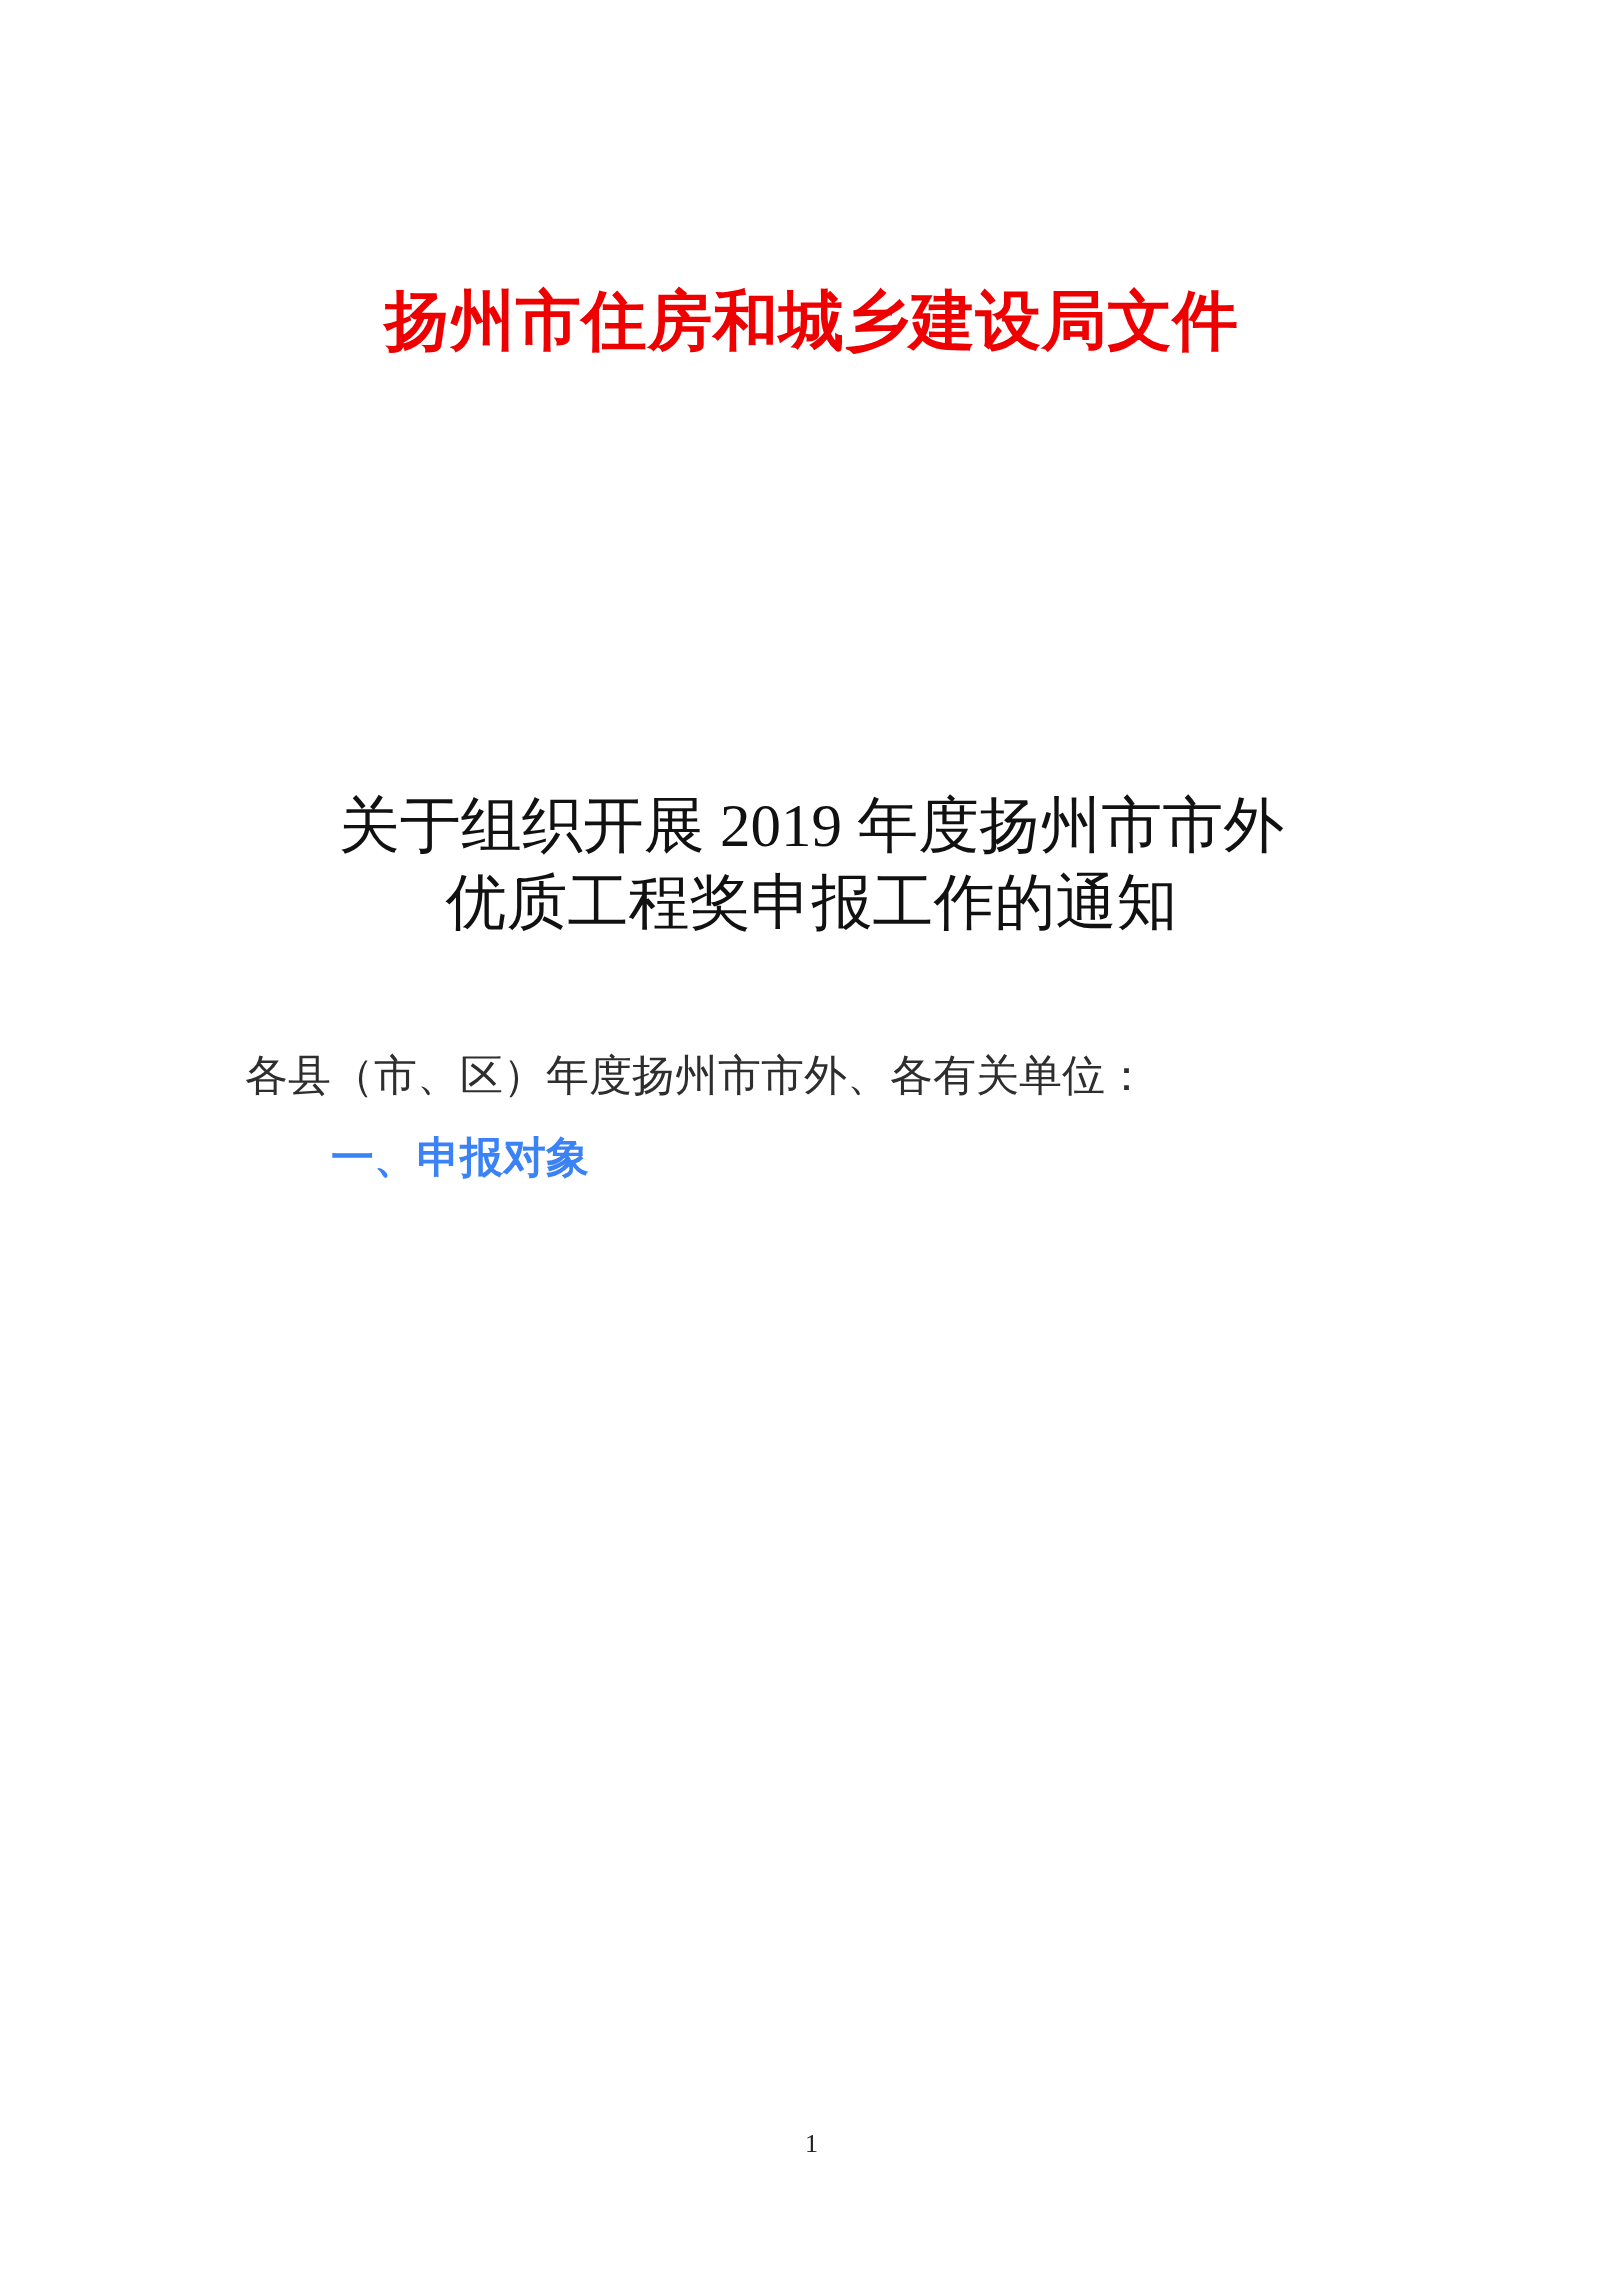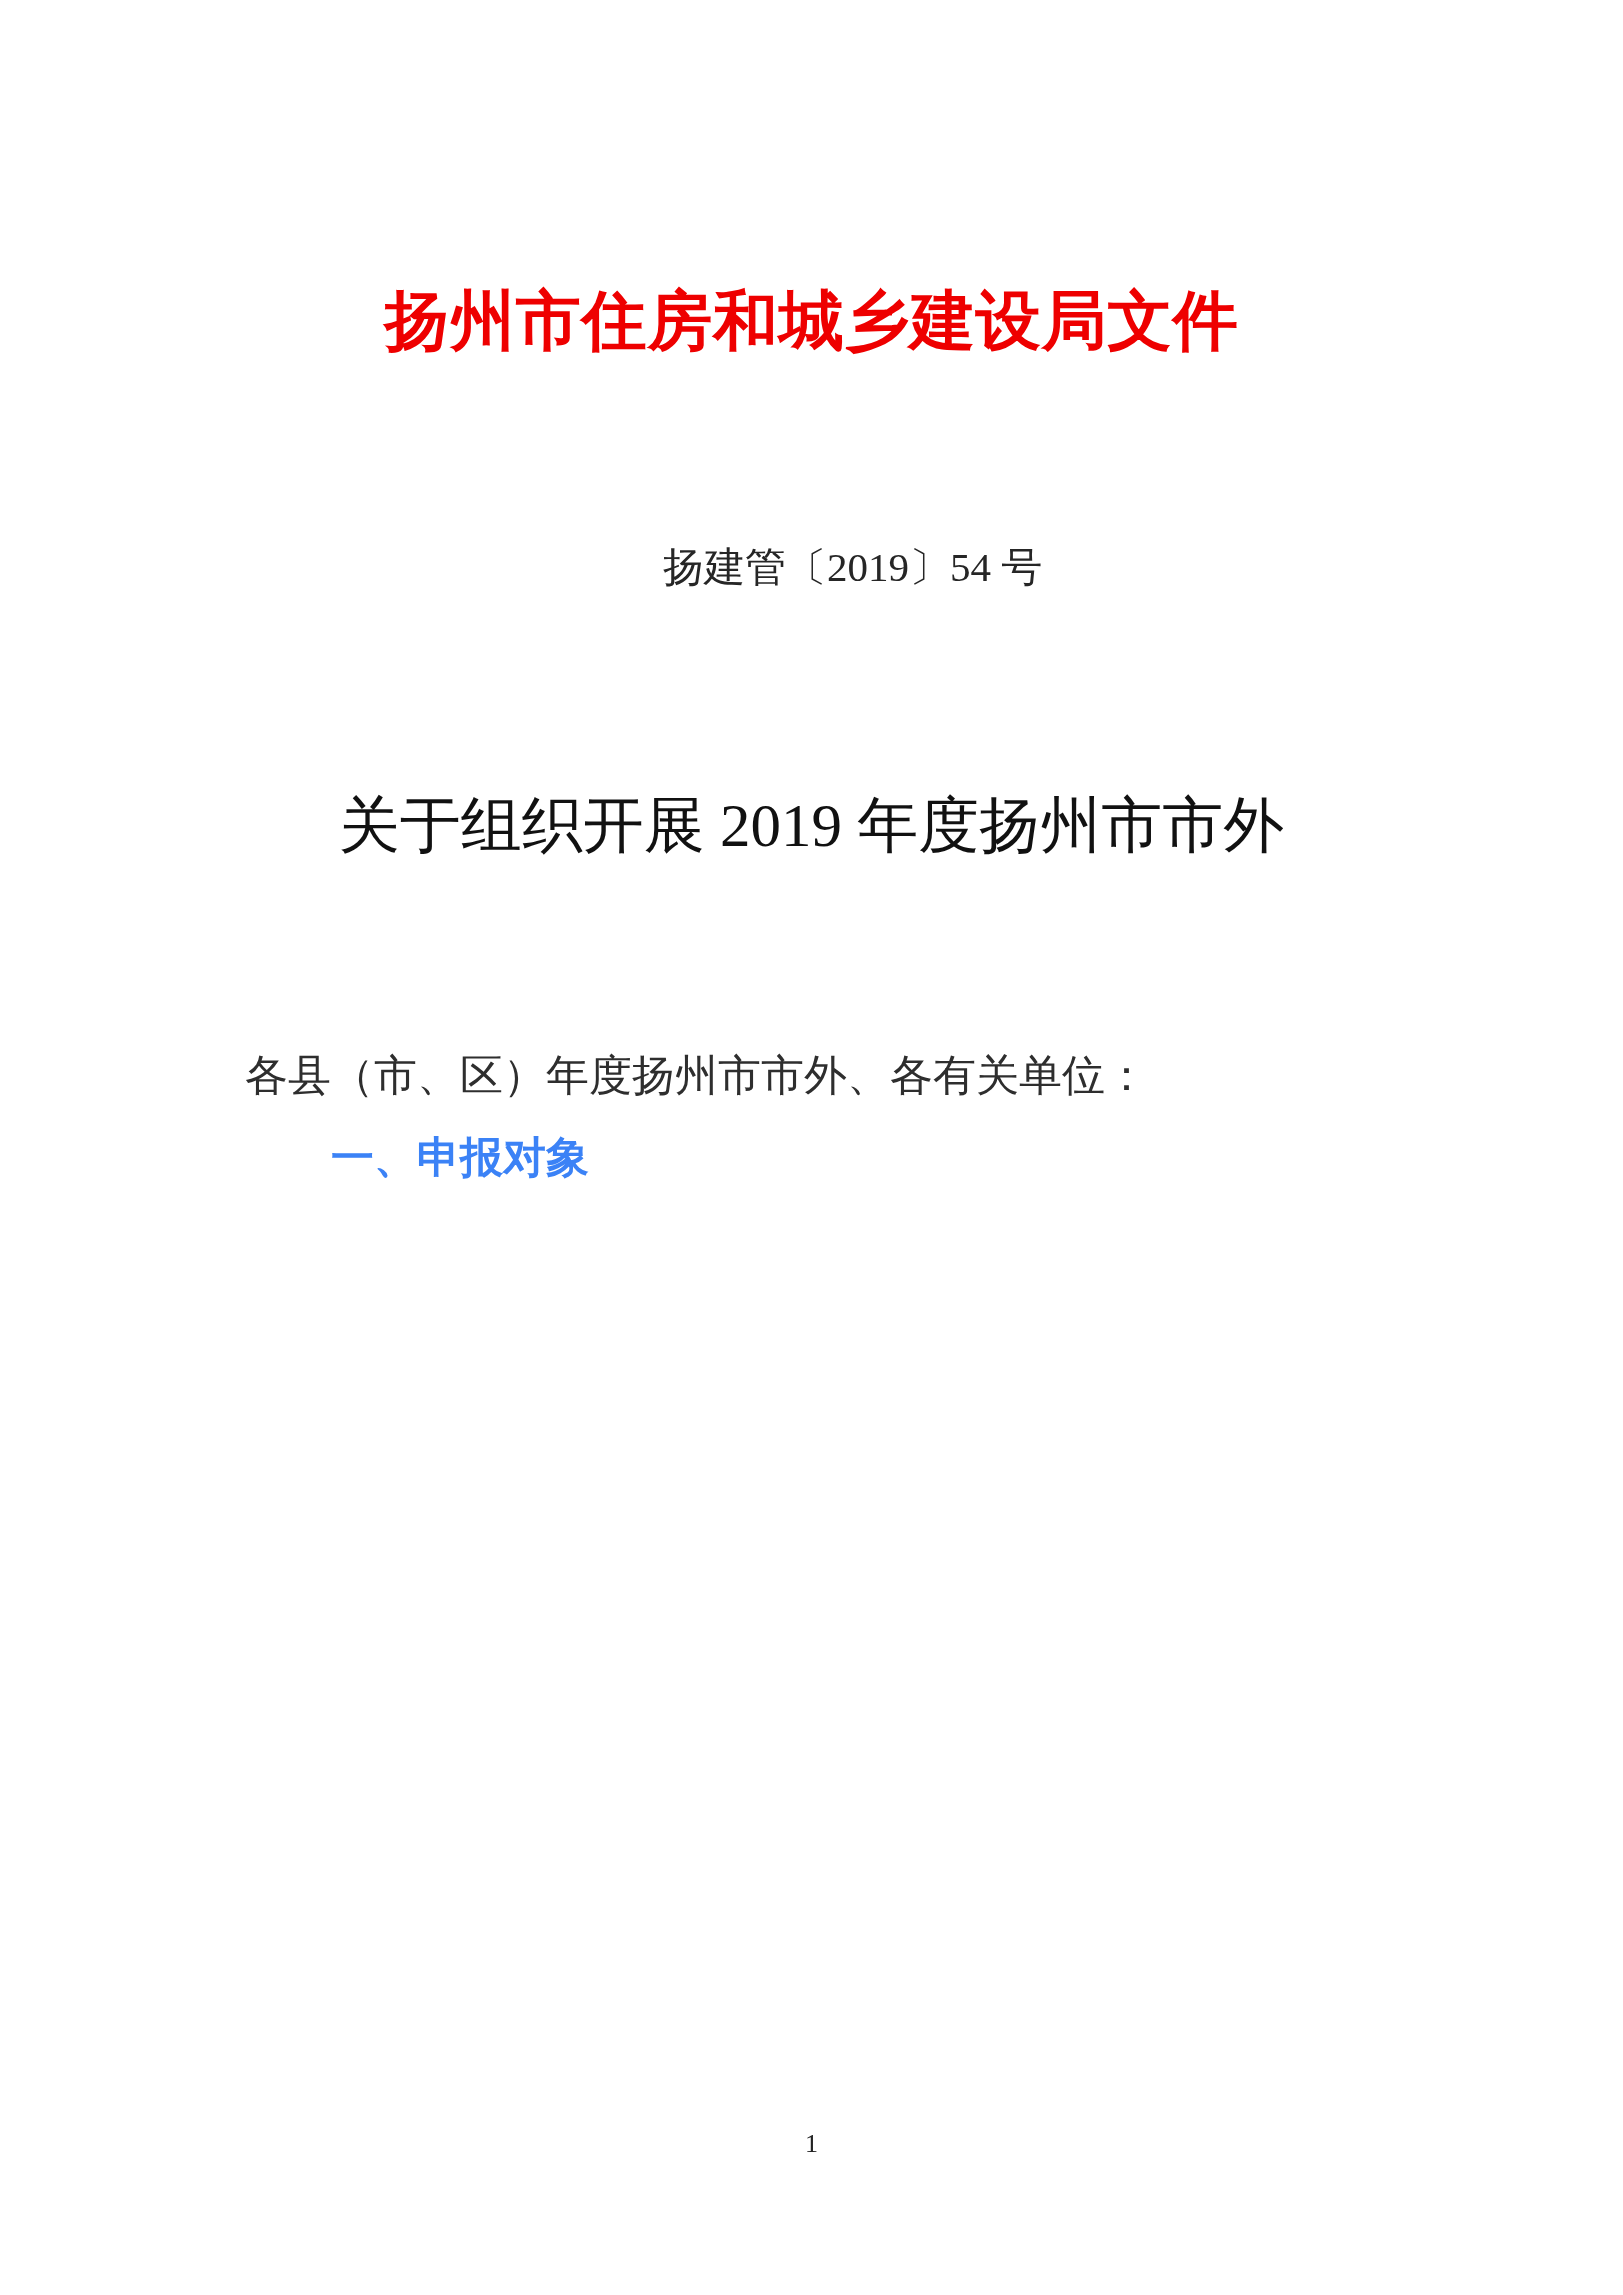--- a/index.html
+++ b/index.html
@@ -103,26 +103,24 @@
     color: #222222;
   }
 </style>
 </head>
 <body>
 
 <div class="page">
 
   <div class="org-title">扬州市住房和城乡建设局文件</div>
 
-  <div class="doc-number">
-    <span class="shift">扬建管〔2019〕54 号</span>
-  </div>
 
   <h1 class="main-title">
     <span class="title-line">关于组织开展 2019 年度扬州市市外</span>
+    <span class="title-line">优质工程奖申报工作的通知</span>
   </h1>
 
   <div class="body-block">
     <p class="salutation">各县（市、区）年度扬州市市外、各有关单位：</p>
     <p class="indent section-heading">一、申报对象</p>
   </div>
 
   <div class="page-number">1</div>
 
 </div>

